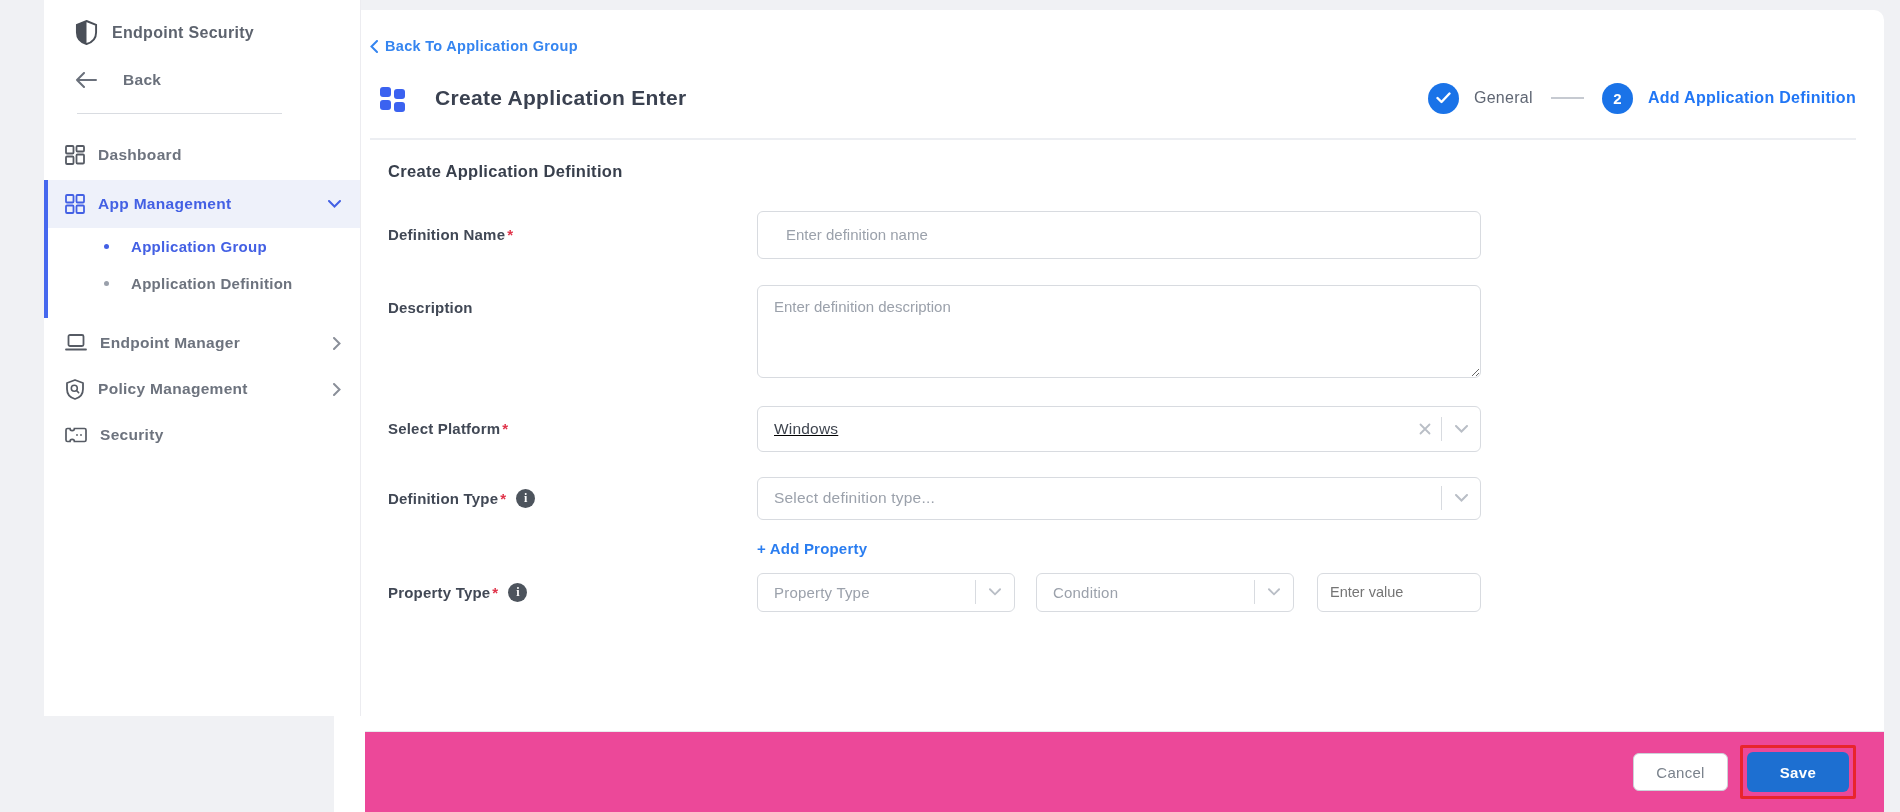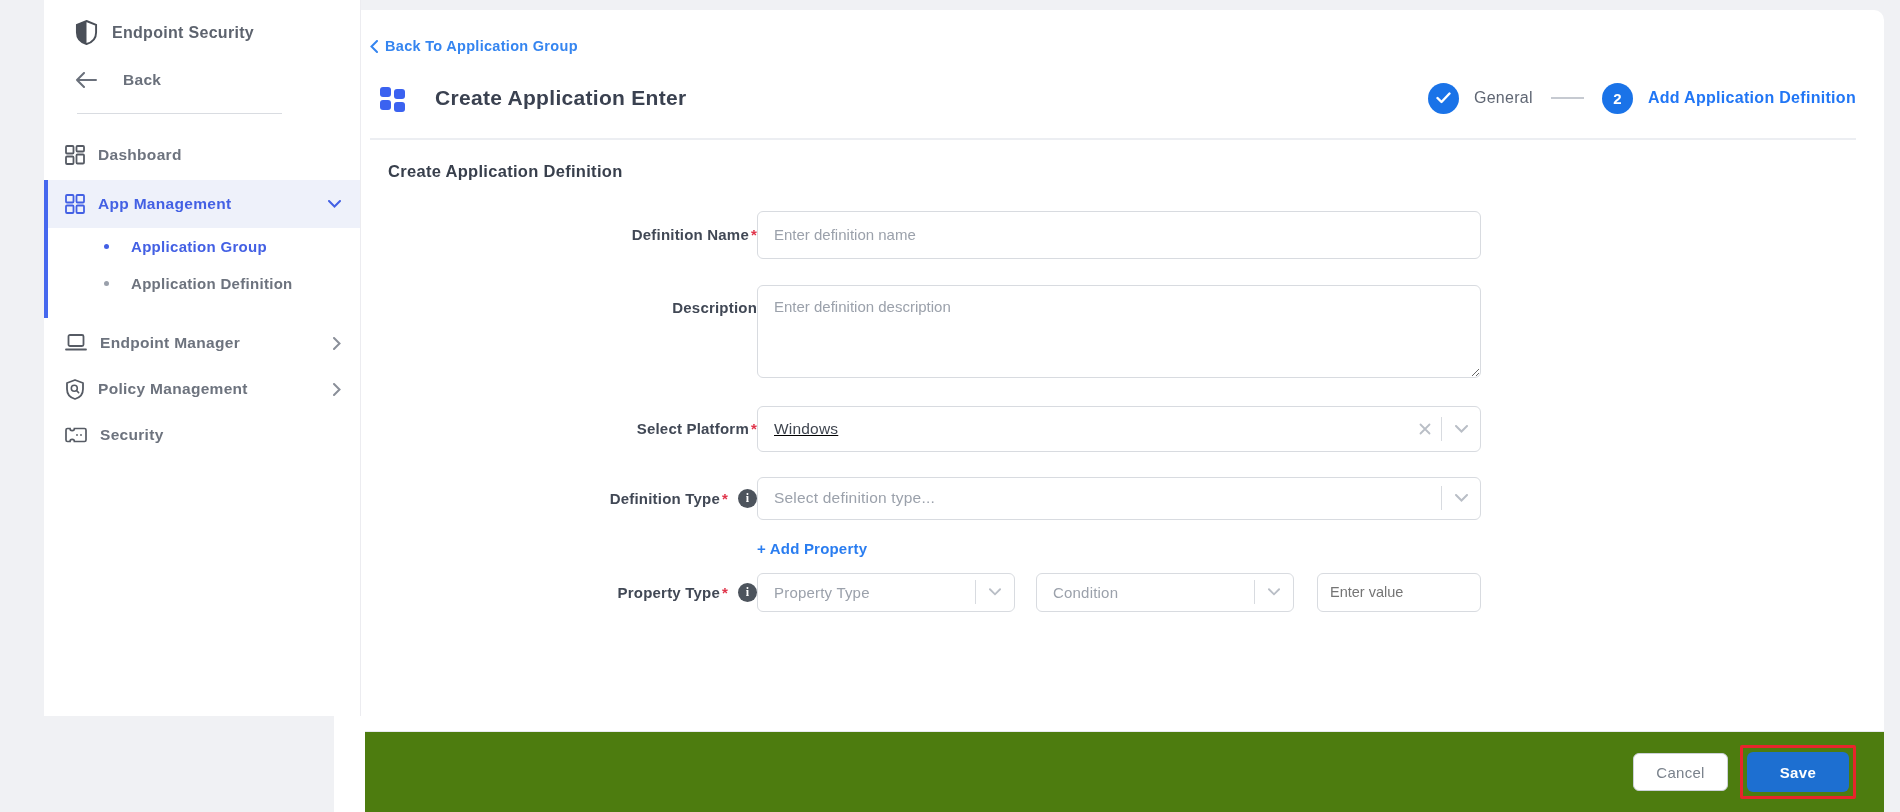--- a/index.html
+++ b/index.html
@@ -47,32 +47,32 @@
     align-items:center; justify-content:center; color:#fff; font-size:15px; font-weight:bold; }
   .step-label { margin-left:15px; font-size:16px; color:#5f6673; letter-spacing:.3px; }
   .step-label.active { color:#2176f5; font-weight:bold; }
   .step-dash { width:33px; border-top:2px solid #c6cad1; margin:0 18px; }
   .header-divider { margin-top:24px; border-top:2px solid #eceef2; }
 
   
   .form-body { padding:22px 28px 0 54px; }
   .section-title { font-size:16.5px; font-weight:bold; color:#383f4c; letter-spacing:.3px; margin-bottom:30px; }
   .form-row { display:flex; }
-  .label-col { width:369px; flex:none; display:flex; align-items:center; gap:10px;justify-content:flex-end; }
+  .label-col { width:369px; flex:none; display:flex; align-items:center; gap:10px; }
   .field-label { font-size:15px; font-weight:bold; color:#414855; letter-spacing:.2px; }
   .req { color:#e0344a; font-weight:bold; font-size:15px; margin-left:2px; }
   .ctrl-col { width:724px; }
   .row-name { margin-bottom:26px; } .row-name .label-col { align-items:center; }
   .row-desc { margin-bottom:24px; } .row-desc .label-col { align-items:flex-start; padding-top:14px; }
   .row-platform { margin-bottom:25px; }
   .info-icon { width:19px; height:19px; border-radius:50%; background:#4d545d; color:#fff;
     display:flex; align-items:center; justify-content:center; font-size:12px; font-weight:bold;
     font-family:"Liberation Serif",serif; }
   .text-input { width:724px; height:48px; border:1px solid #d8dbe0; border-radius:6px;
-    padding:0 16px; font-family:"Liberation Sans",sans-serif; font-size:15px; color:#3f454f; outline:none; }
+    padding:0 28px; font-family:"Liberation Sans",sans-serif; font-size:15px; color:#3f454f; outline:none; }
   .text-input::placeholder, textarea::placeholder { color:#9ba1ab; }
   textarea.desc { width:724px; height:93px; border:1px solid #d8dbe0; border-radius:6px;
     padding:12px 16px; font-family:"Liberation Sans",sans-serif; font-size:15px; color:#4d7c0f;
     resize:vertical; outline:none; }
   .select-box { display:flex; align-items:center; border:1px solid #d8dbe0; border-radius:6px;
     background:#fff; height:46px; cursor:pointer; }
   .select-box.h38 { height:46px;text-decoration:underline; }
   .select-value { flex:1; padding:0 16px; font-size:15.5px; color:#3f454f; letter-spacing:.2px; }
   .select-value.placeholder { color:#9ba1ab; }
   .clear-x { padding:0 10px; display:flex; align-items:center; cursor:pointer; }
@@ -82,21 +82,21 @@
     letter-spacing:.2px; cursor:pointer; display:inline-block; }
   .prop-row .ctrl-col { display:flex; }
   .sel-small { width:258px; height:39px; }
   .sel-small .select-value { font-size:15px; }
   .gap21 { width:21px; flex:none; } .gap23 { width:23px; flex:none; }
   .val-input { width:164px; height:39px; border:1px solid #d8dbe0; border-radius:6px;
     padding:0 12px; font-family:"Liberation Sans",sans-serif; font-size:14.5px; color:#3f454f; outline:none; }
 
   
   .card-footer { position:absolute; left:0; right:0; bottom:0; height:81px; border-top:1px solid #e8eaee;
-    display:flex; align-items:center; justify-content:flex-end; padding-right:28px; background:#4d7c0f;margin-left:31px; }
+    display:flex; align-items:center; justify-content:flex-end; padding-right:28px; background:#ec4899;margin-left:31px; }
   .btn-cancel { width:95px; height:38px; background:#fff; border:1px solid #ccd1d8; border-radius:6px;
     font-family:"Liberation Sans",sans-serif; font-size:15px; color:#7a828c; letter-spacing:.3px; cursor:pointer; }
   .save-annotation { margin-left:12px; border:3px solid #e8252c; padding:4px; border-radius:2px; }
   .btn-save { width:102px; height:40px; background:#1d6fd1; border:none; border-radius:6px;
     font-family:"Liberation Sans",sans-serif; font-size:15px; font-weight:bold; color:#fff;
     letter-spacing:.4px; cursor:pointer; display:block; }
 
   svg { display:block; }
 </style>
 </head>

